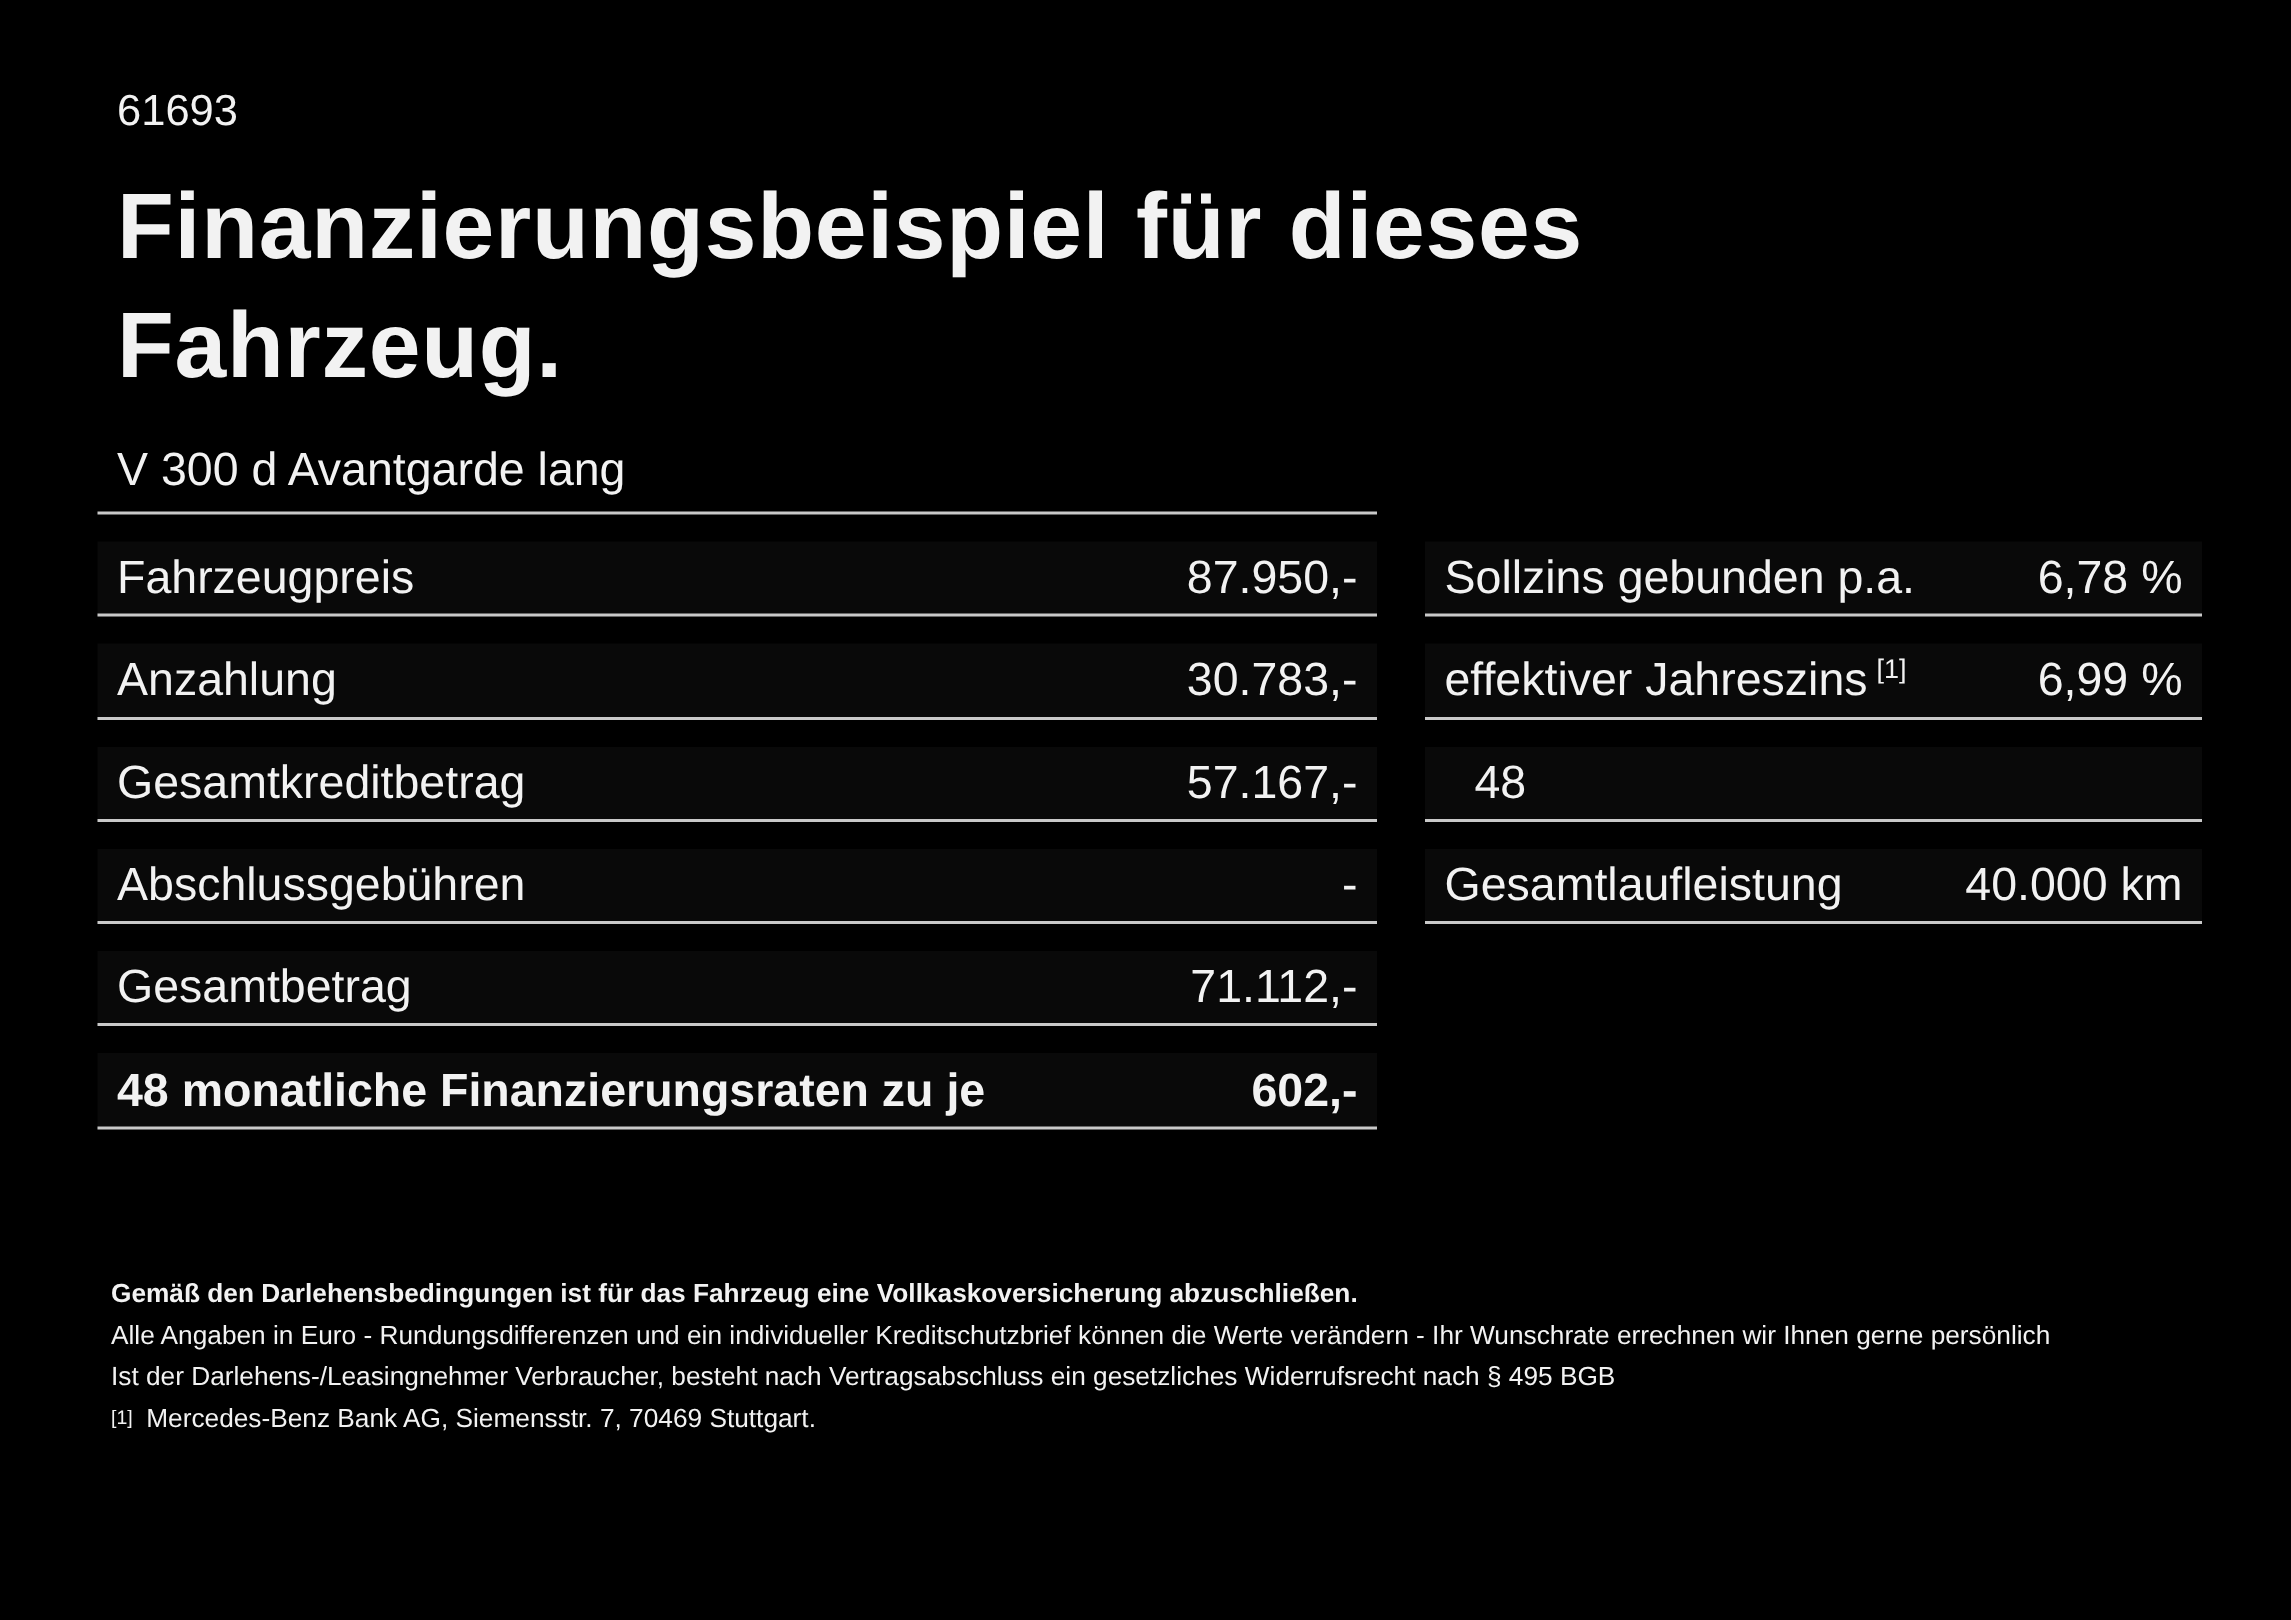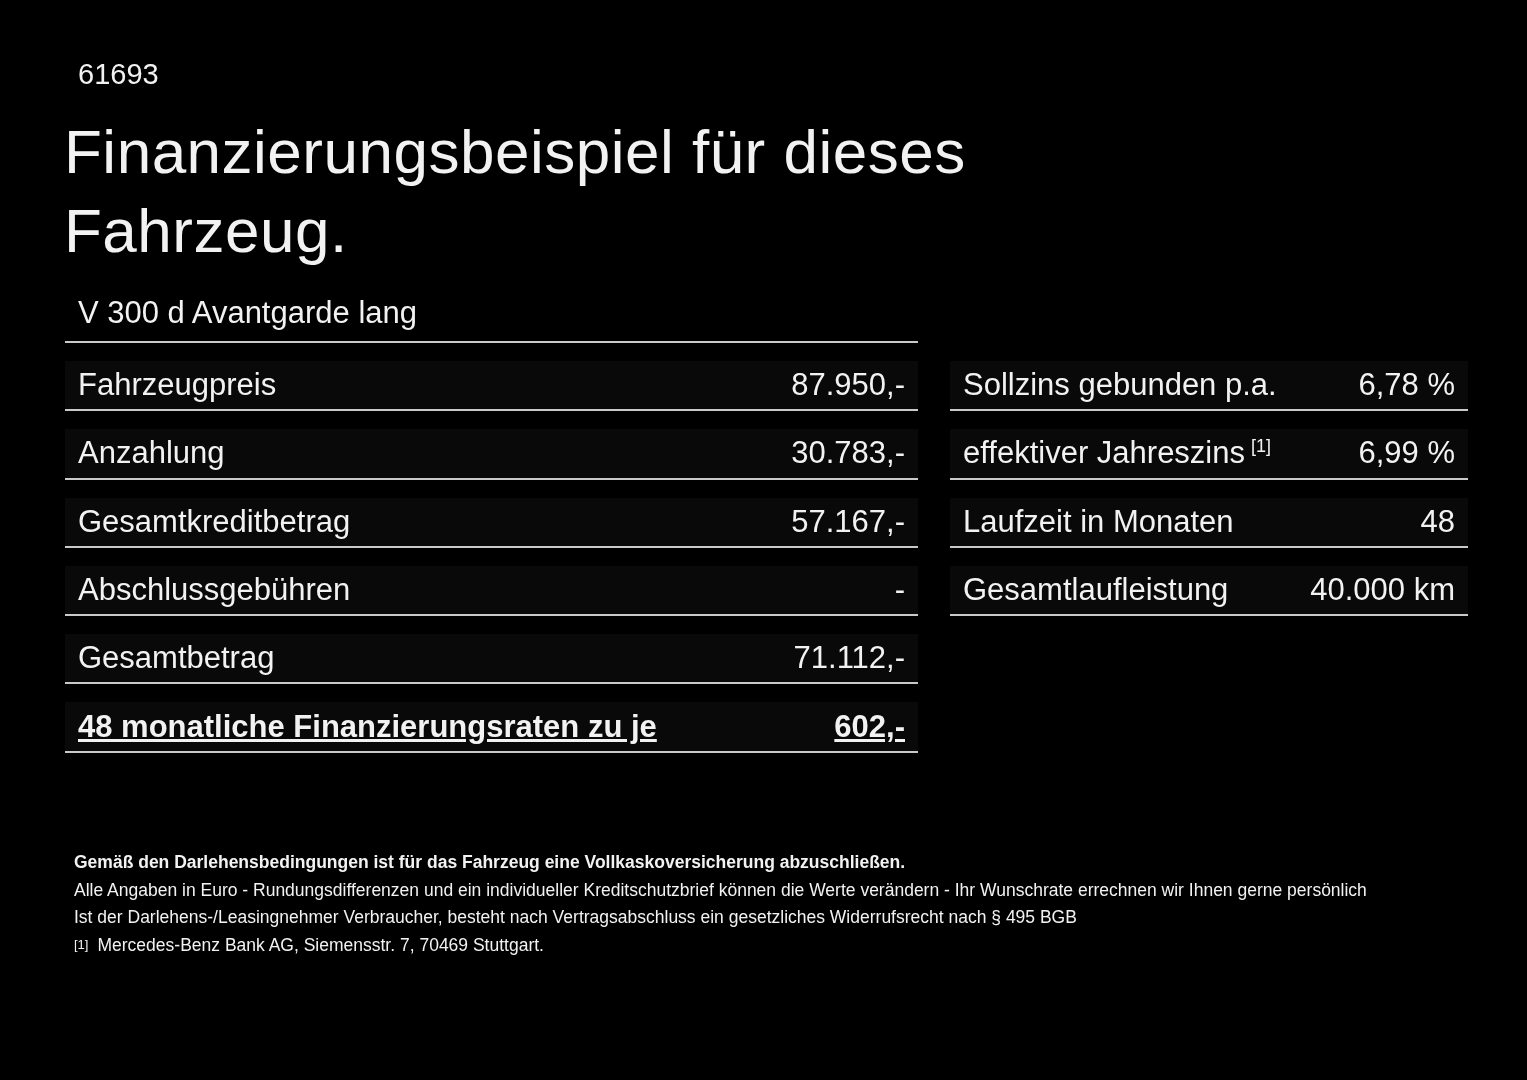--- a/index.html
+++ b/index.html
@@ -19,26 +19,26 @@
   }
   .ref {
     position: absolute;
     left: 78px;
     top: 58px;
     font-size: 29px;
     font-weight: 400;
   }
   .title {
     position: absolute;
-    left: 64px;
+    left: 78px;
     top: 112px;
     margin: 0;
     max-width: 1000px;
     font-size: 62px;
-    font-weight: 400;
+    font-weight: 700;
     line-height: 79px;
     letter-spacing: 0.5px;
   }
   .model {
     position: absolute;
     left: 78px;
     top: 295px;
     font-size: 31px;
     font-weight: 400;
   }
@@ -61,21 +61,21 @@
     height: 50.3px;
     display: flex;
     justify-content: space-between;
     align-items: center;
     padding: 0 13px;
     border-bottom: 2px solid var(--divider, #c9c9c9);
     font-size: 31px;
     background: rgba(255, 255, 255, 0.035);
     margin-top: 18px;
   }
-  .row.bold { font-weight: 700; text-decoration: underline; }
+  .row.bold { font-weight: 700; }
   .lbl { white-space: nowrap; }
   .val { white-space: nowrap; text-align: right; padding-left: 20px; }
   .sup {
     font-size: 18px;
     position: relative;
     top: -11px;
     margin-left: 6px;
   }
   .footer {
     position: absolute;
@@ -136,21 +136,20 @@
   <div class="table table-right">
     <div class="row">
       <span class="lbl">Sollzins gebunden p.a.</span>
       <span class="val">6,78 %</span>
     </div>
     <div class="row">
       <span class="lbl"><span>effektiver Jahreszins</span><span class="sup">[1]</span></span>
       <span class="val">6,99 %</span>
     </div>
     <div class="row">
-      <span class="lbl">Laufzeit in Monaten</span>
       <span class="val">48</span>
     </div>
     <div class="row">
       <span class="lbl">Gesamtlaufleistung</span>
       <span class="val">40.000 km</span>
     </div>
   </div>
 
   <div class="footer">
     <div class="line1">Gemäß den Darlehensbedingungen ist für das Fahrzeug eine Vollkaskoversicherung abzuschließen.</div>

